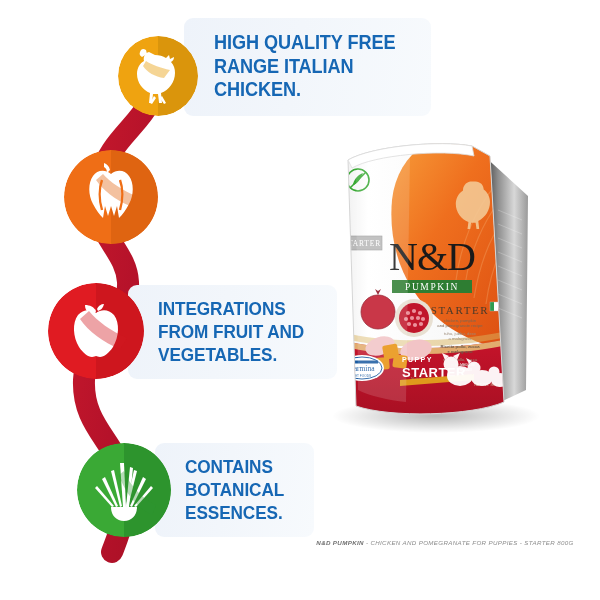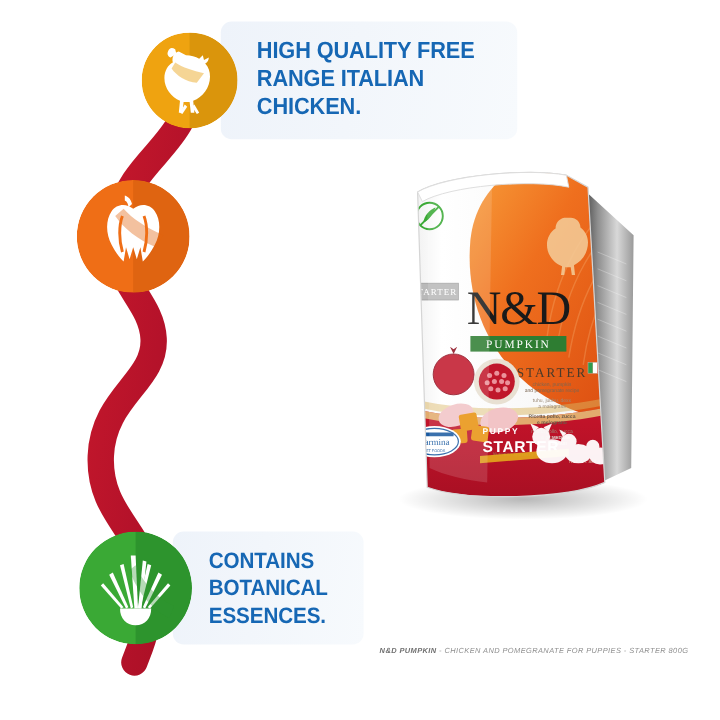--- a/index.html
+++ b/index.html
@@ -9,21 +9,21 @@
     font-family:"Liberation Sans", sans-serif;
     overflow:hidden;
     position:relative;
   }
   #stage{position:relative;width:600px;height:600px;}
 
   
   .ribbon-layer{position:absolute;left:0;top:0;width:600px;height:600px;}
 
   
-  .callout{position:absolute;display:flex;align-items:center;}
+  .callout{position:absolute;display:flex;align-items:flex-end;}
 
   .badge{
     position:relative;
     border-radius:50%;
     flex:0 0 auto;
     z-index:3;
     overflow:hidden;
   }
   .badge svg{position:absolute;left:0;top:0;width:100%;height:100%;}
 
@@ -143,22 +143,44 @@
         </g>
         <path d="M32,30 c7,10 19,20 34,26 l6,-10 c-14,-6 -26,-14 -33,-22 z" fill="#e2650f" opacity="0.4"></path>
         <g fill="none" stroke="#ef6e16" stroke-width="2.4">
           <path d="M38,30 c-3,8 -3,20 0,30"></path>
           <path d="M56,30 c3,8 3,20 0,30"></path>
         </g>
       </svg>
     </div>
   </div>
 
-
-  <div class="callout" id="callout-botanical" style="left:66px;top:443px;">
+  <div class="callout" id="callout-fruit" style="left:48px;top:283px;">
+    <div class="badge" style="width:96px;height:96px;margin-right:-16px;">
+      <svg viewBox="0 0 96 96">
+        <circle cx="48" cy="48" r="48" fill="#e01b22"></circle>
+        <path d="M48,0 A48,48 0 0,1 48,96 L48,48 Z" fill="#bb1119" opacity="0.5"></path>
+        <g fill="#ffffff">
+          <path d="M48,28 c-2,-4 -6,-6 -11,-6 c0,6 4,10 9,11 z"></path>
+          <path d="M49,26 c1,-3 4,-5 7,-5 c-1,4 -3,6 -6,7 z"></path>
+          <path d="M48,30
+                   c-5,-4 -13,-4 -18,2 c-6,8 -5,22 1,32 c4,6 9,10 13,10
+                   c2,0 3,-1 4,-1 c1,0 2,1 4,1 c4,0 9,-4 13,-10
+                   c6,-10 7,-24 1,-32 c-5,-6 -13,-6 -18,-2 z"></path>
+        </g>
+        <path d="M32,36 c8,12 24,24 40,30 l7,-11 c-16,-7 -30,-17 -38,-27 z" fill="#d21820" opacity="0.4"></path>
+      </svg>
+    </div>
+    <div class="textbox">
+      <span class="tline head">INTEGRATIONS</span>
+      <span class="tline head">FROM FRUIT AND</span>
+      <span class="tline head">VEGETABLES.</span>
+    </div>
+  </div>
+
+  <div class="callout" id="callout-botanical" style="left:77px;top:443px;">
     <div class="badge" style="width:94px;height:94px;margin-right:-16px;">
       <svg viewBox="0 0 94 94">
         <circle cx="47" cy="47" r="47" fill="#3aa935"></circle>
         <path d="M47,0 A47,47 0 0,1 47,94 L47,47 Z" fill="#1f7a24" opacity="0.45"></path>
         <g fill="#ffffff">
           <path d="M47,78 c-8,0 -13,-6 -13,-14 l26,0 c0,8 -5,14 -13,14 z"></path>
           <path d="M46,64 l-3,-44 l4,0 l2,44 z"></path>
           <path d="M43,64 l-9,-36 l3,-1 l8,36 z"></path>
           <path d="M39,64 l-14,-28 l3,-2 l13,29 z"></path>
           <path d="M35,64 l-17,-19 l2,-2 l17,20 z"></path>

